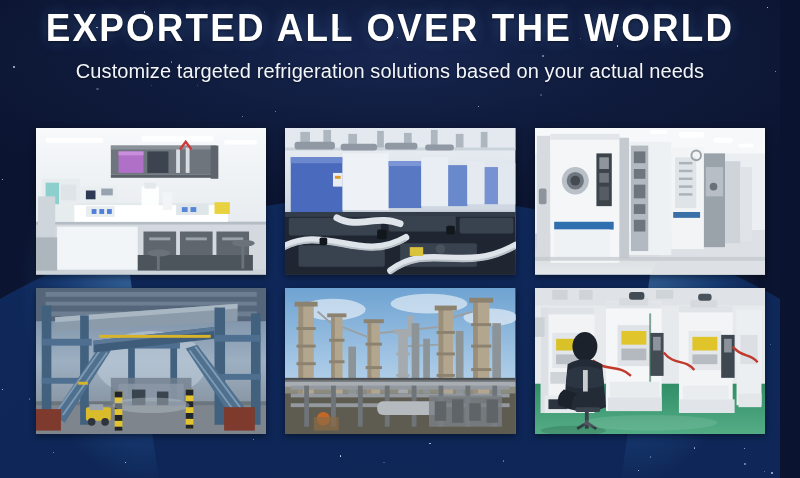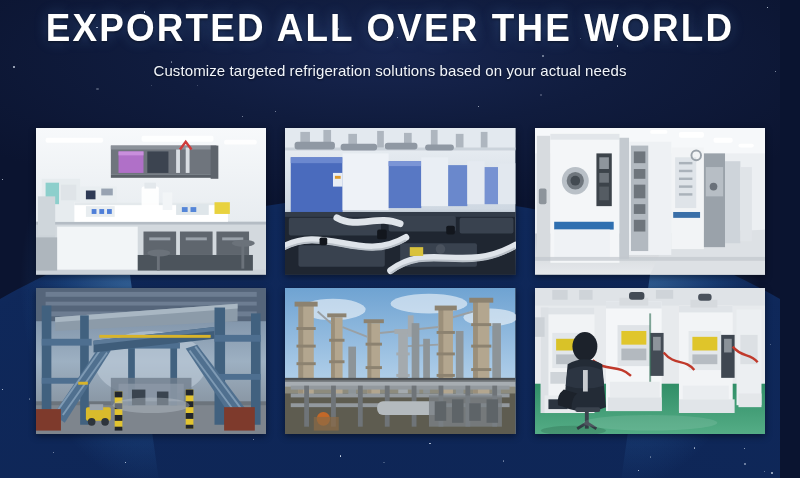--- a/index.html
+++ b/index.html
@@ -90,21 +90,21 @@
     font-weight:700;
     color:#ffffff;
     letter-spacing:2.2px;
     text-shadow:0 1px 3px rgba(0,0,0,.55), 0 0 14px rgba(120,180,255,.28);
     white-space:nowrap;
     transform:scaleX(0.97);
   }
   .subhead{
     position:absolute; left:0; right:0; top:60px;
     text-align:center;
-    font-size:15px;
+    font-size:20px;
     line-height:22px;
     font-weight:400;
     color:#f2f6fb;
     letter-spacing:0.1px;
     text-shadow:0 1px 2px rgba(0,0,0,.5);
     white-space:nowrap;
   }
 
   
   .grid{

